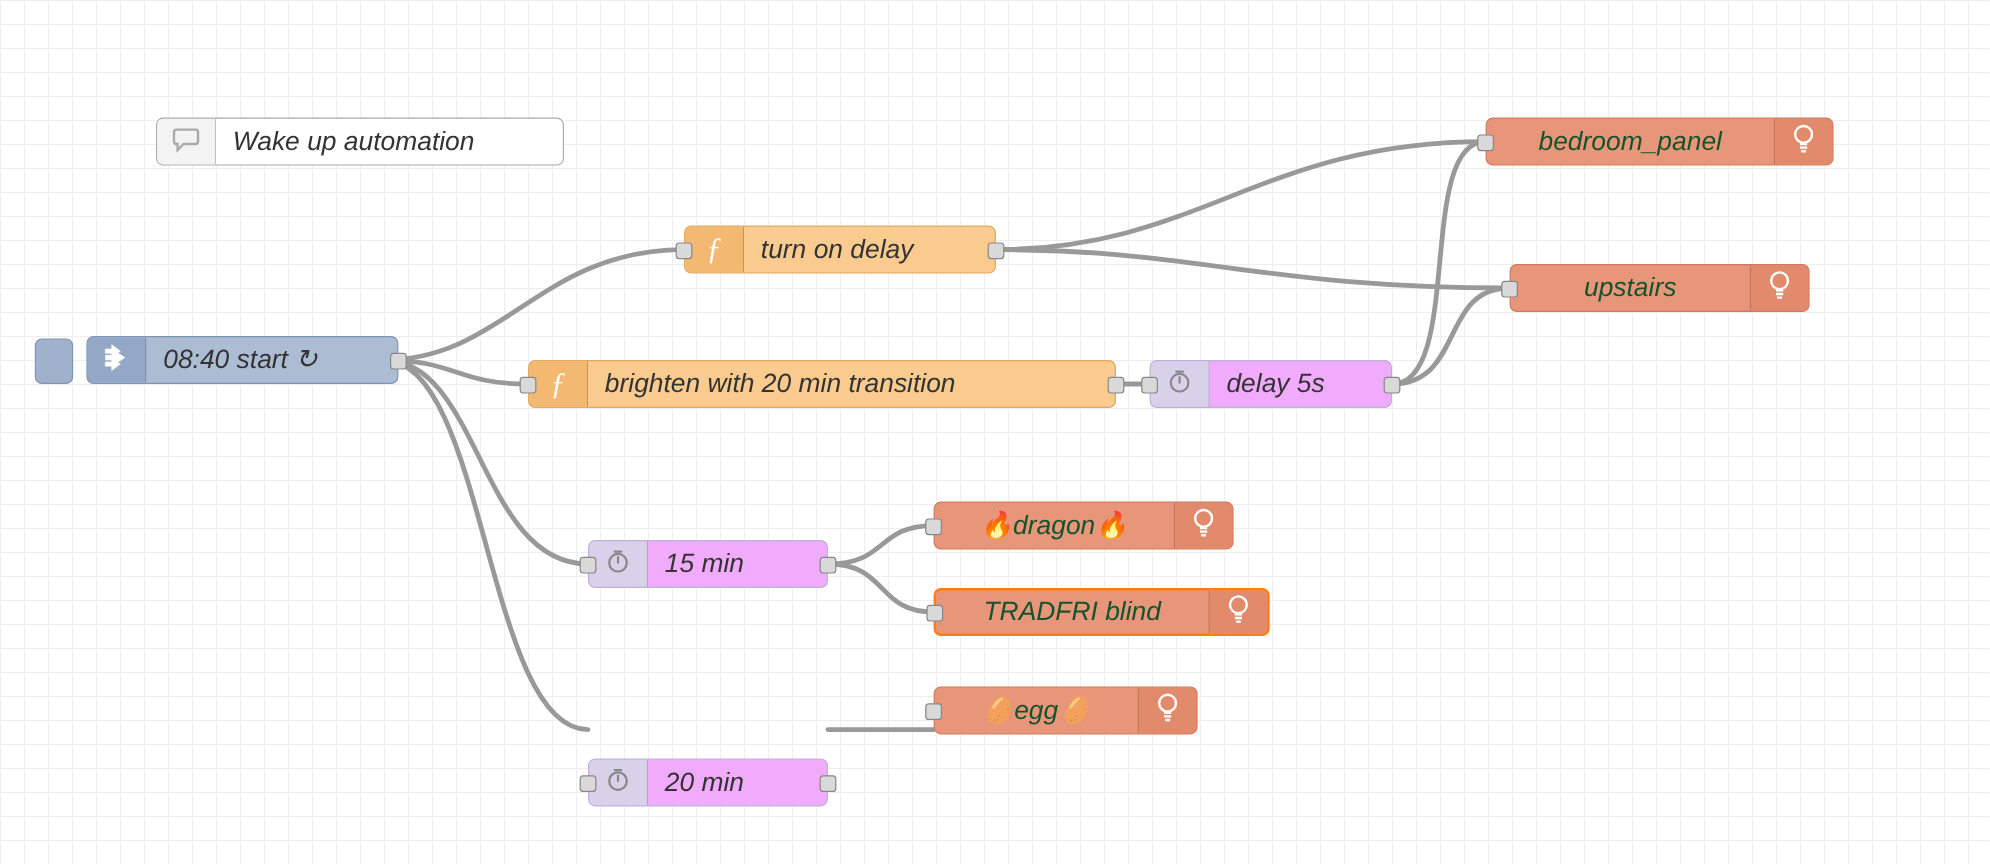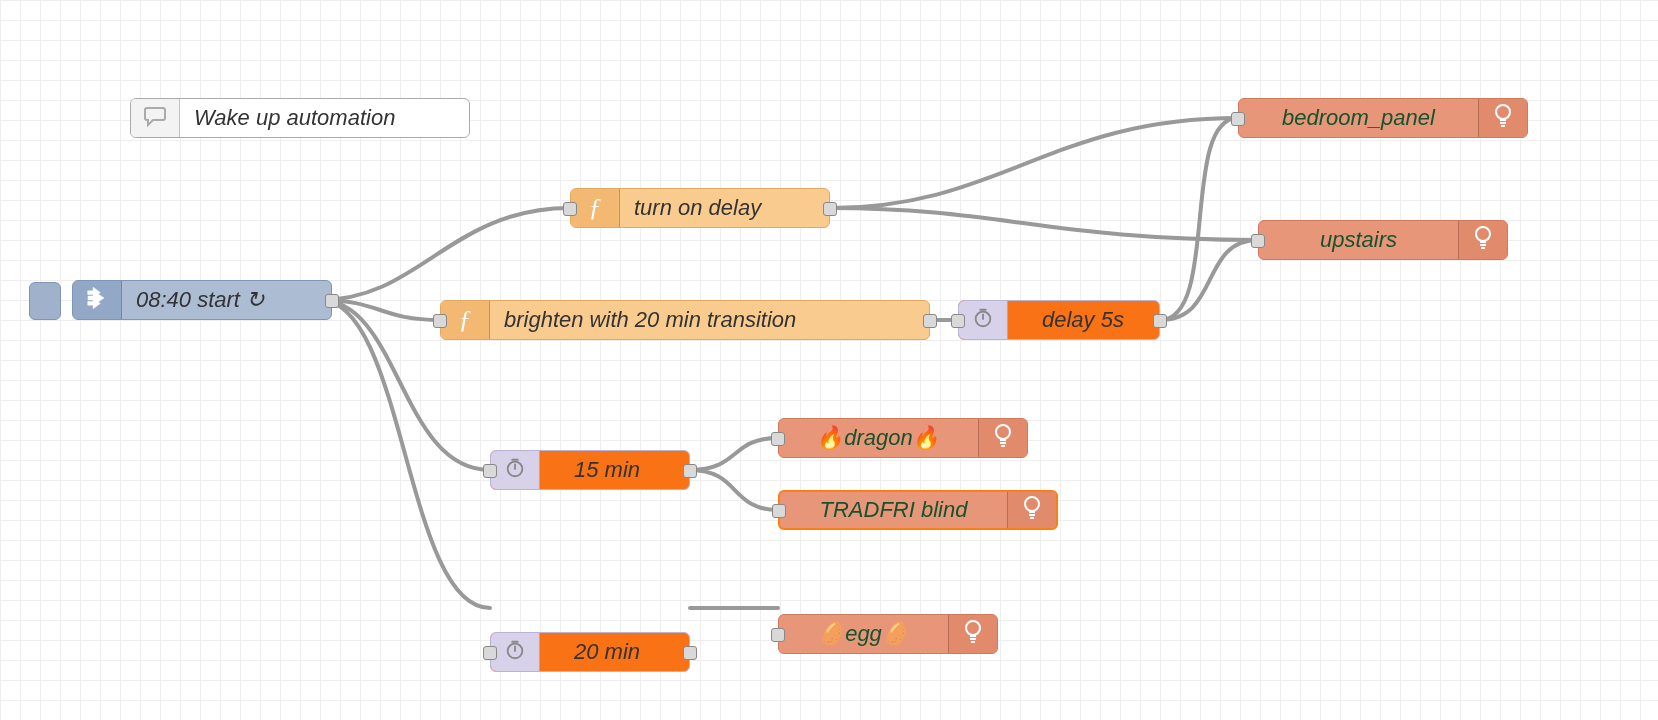--- a/index.html
+++ b/index.html
@@ -72,21 +72,21 @@
   padding: 0 14px;
   font-size: 22px;
   font-style: italic;
   color: #333;
   white-space: nowrap;
 }
 
 
 .orange     { background:#f9cb8f; border-color:#e0a95f; }
 .orange .cap{ background:#f3b972; }
-.lav        { background:#f97316; border-color:#b9b3d6;gap:20px; }
+.lav        { background:#f0abfc; border-color:#b9b3d6; }
 .lav .cap   { background:#d7d2ea; }
 .coral      { background:#e8967a; border-color:#d07a5d; color:#fff; }
 .coral .body{ color:#14532d; }
 .coral .rcap{ background:#e28a6c; }
 .coral.sel  { border:2px solid #ff7f0e; }
 .blue       { background:#acbcd2; border-color:#7f95b5;margin-left:12px; }
 .blue .cap  { background:#93a8c6; }
 .blue .body { color:#333; }
 .comment    { background:#fff; border-color:#aaa; }
 .comment .cap { background:#f3f3f3; }
@@ -280,21 +280,21 @@
   <div class="body" style="justify-content:center;">🔥dragon🔥</div>
   <div class="rcap">
     <span class="icon-bulb"><svg viewBox="0 0 20 26">
             <circle cx="10" cy="9" r="7"></circle>
             <path d="M7 17h6M7 20h6M8 23h4"></path>
           </svg></span>
   </div>
   <div class="port in" style="top:13px;"></div>
 </div>
 
-<div class="node coral" style="left:778px; top:614px; width:220px;">
+<div class="node coral" style="left:778px; top:572px; width:220px;">
   <div class="body" style="justify-content:center;">🥚egg🥚</div>
   <div class="rcap">
     <span class="icon-bulb"><svg viewBox="0 0 20 26">
             <circle cx="10" cy="9" r="7"></circle>
             <path d="M7 17h6M7 20h6M8 23h4"></path>
           </svg></span>
   </div>
   <div class="port in" style="top:13px;"></div>
 </div>
 

